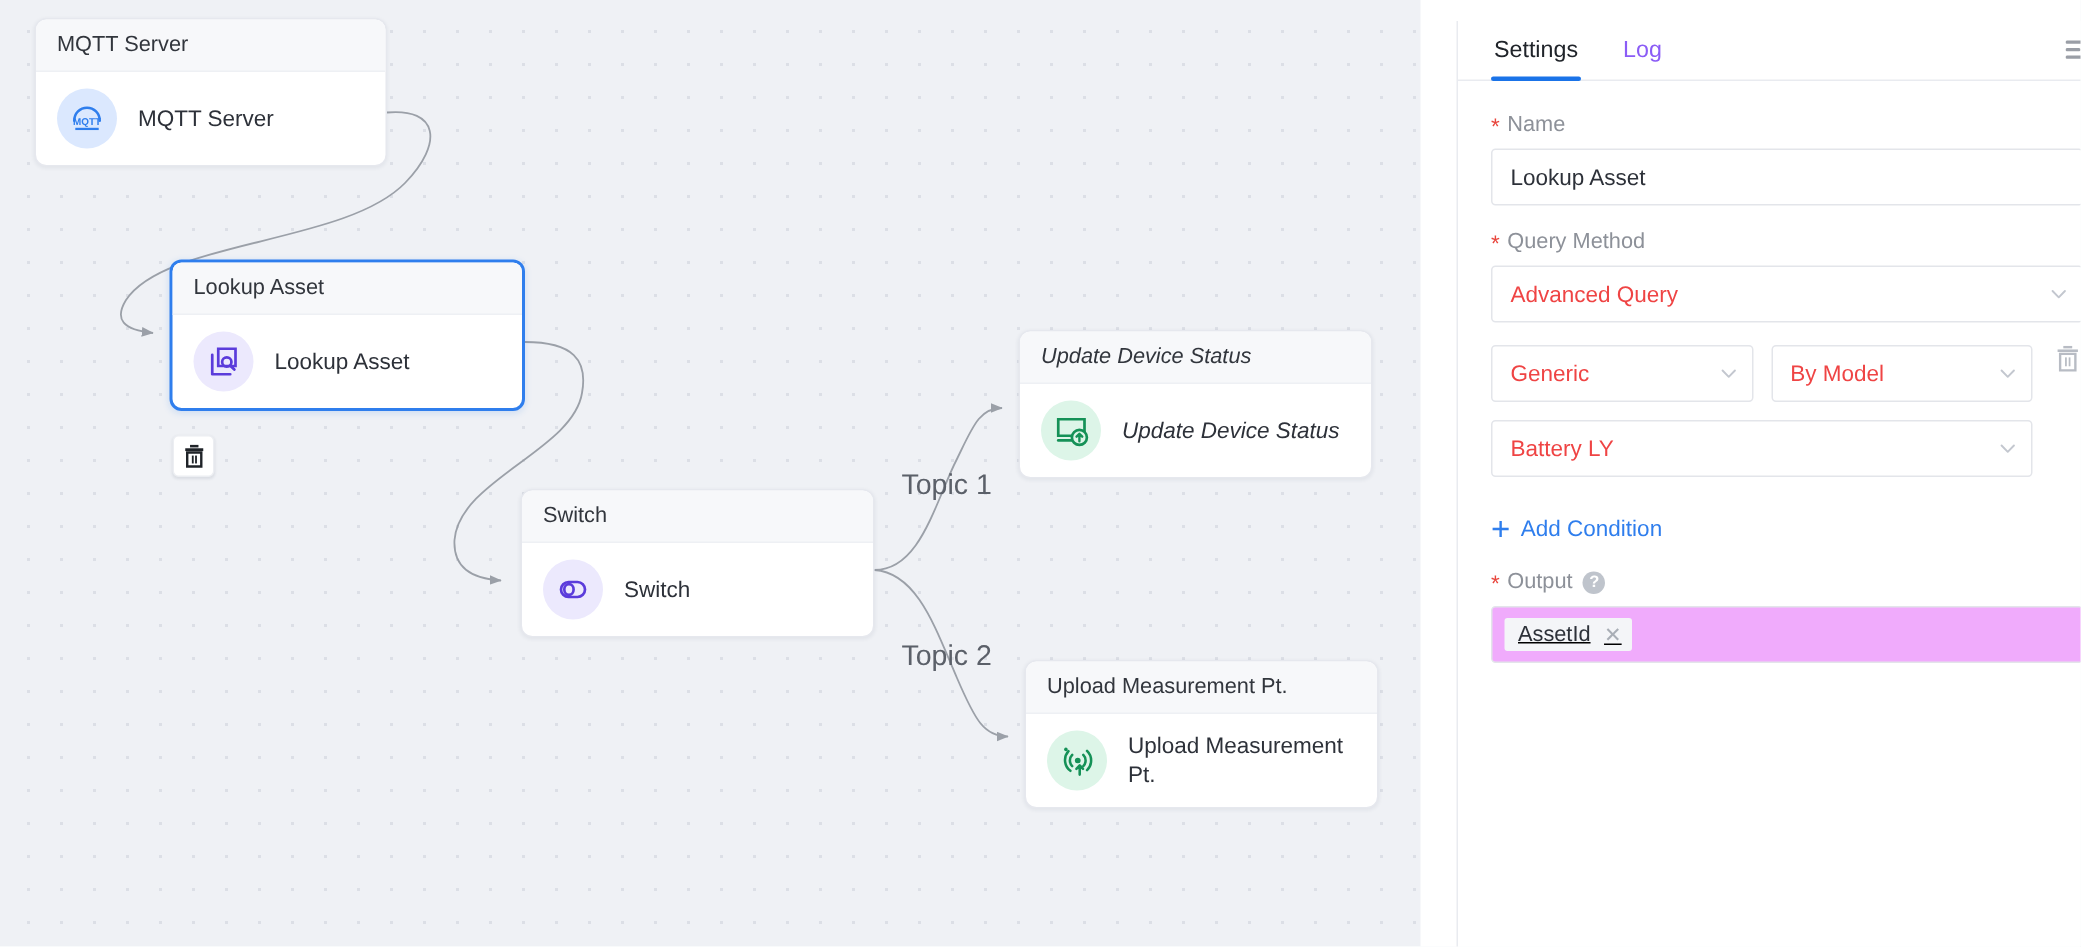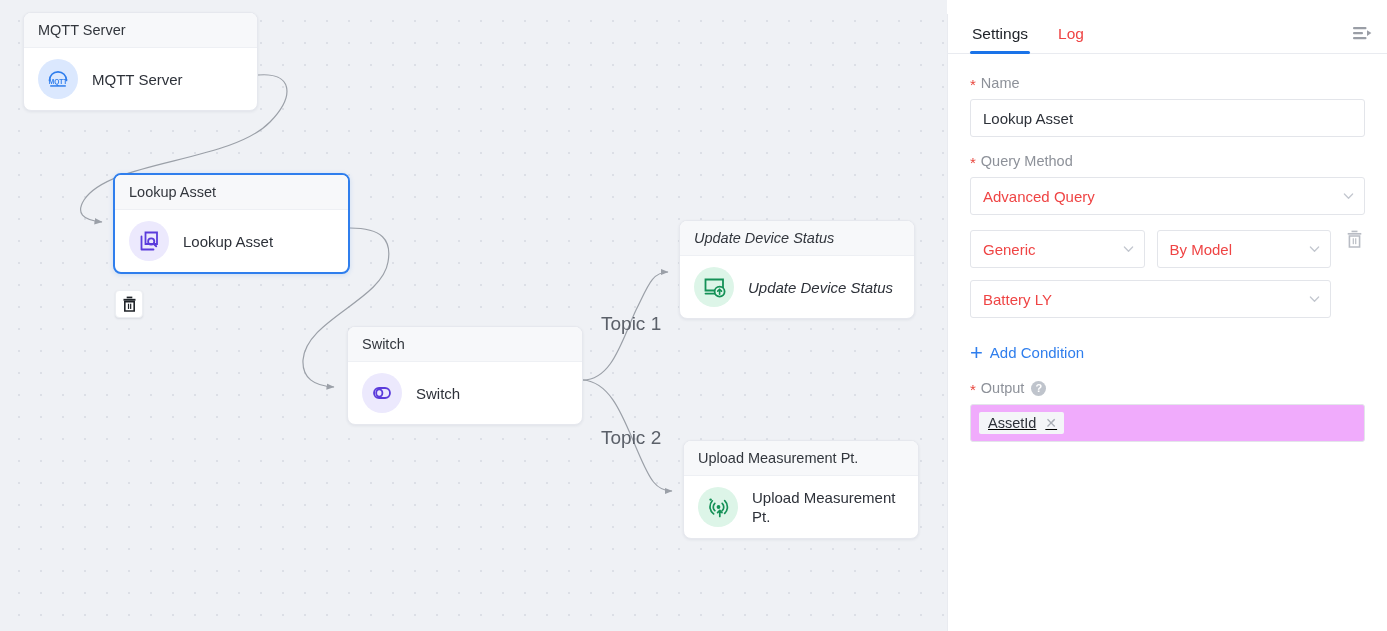--- a/index.html
+++ b/index.html
@@ -3,21 +3,21 @@
 <meta charset="utf-8">
 <style>
   * { box-sizing: border-box; }
   html, body {
     margin: 0; padding: 0;
     width: 1387px; height: 631px;
     overflow: hidden;
     font-family: "Liberation Sans", sans-serif;
     background: #ffffff;
   }
-  #app { position: relative; width: 1387px; height: 631px; display: flex; }
+  #app { position: relative; width: 1387px; height: 631px; display: flex; gap: 24px; }
 
   
   #canvas {
     position: relative;
     width: 947px; height: 631px;
     background-color: #eff1f5;
     background-image: radial-gradient(#dcdfe6 1.1px, transparent 1.2px);
     background-size: 22px 22px;
     background-position: 8px 10px;
     overflow: hidden;
@@ -115,21 +115,21 @@
     height: 40px;
     border-bottom: 1px solid #e9ebf0;
     display: flex;
     align-items: flex-end;
     padding: 0 22px;
   }
   .tab {
     font-size: 15.5px;
     padding: 0 2px 10px 2px;
     margin-right: 26px;
-    color: #ef4444;
+    color: #8b5cf6;
     cursor: pointer;
     position: relative;
   }
   .tab.active { color: #20242a; }
   .tab.active::after {
     content: "";
     position: absolute;
     left: 0; right: 0; bottom: -1px;
     height: 3px;
     background: #1a73e8;

